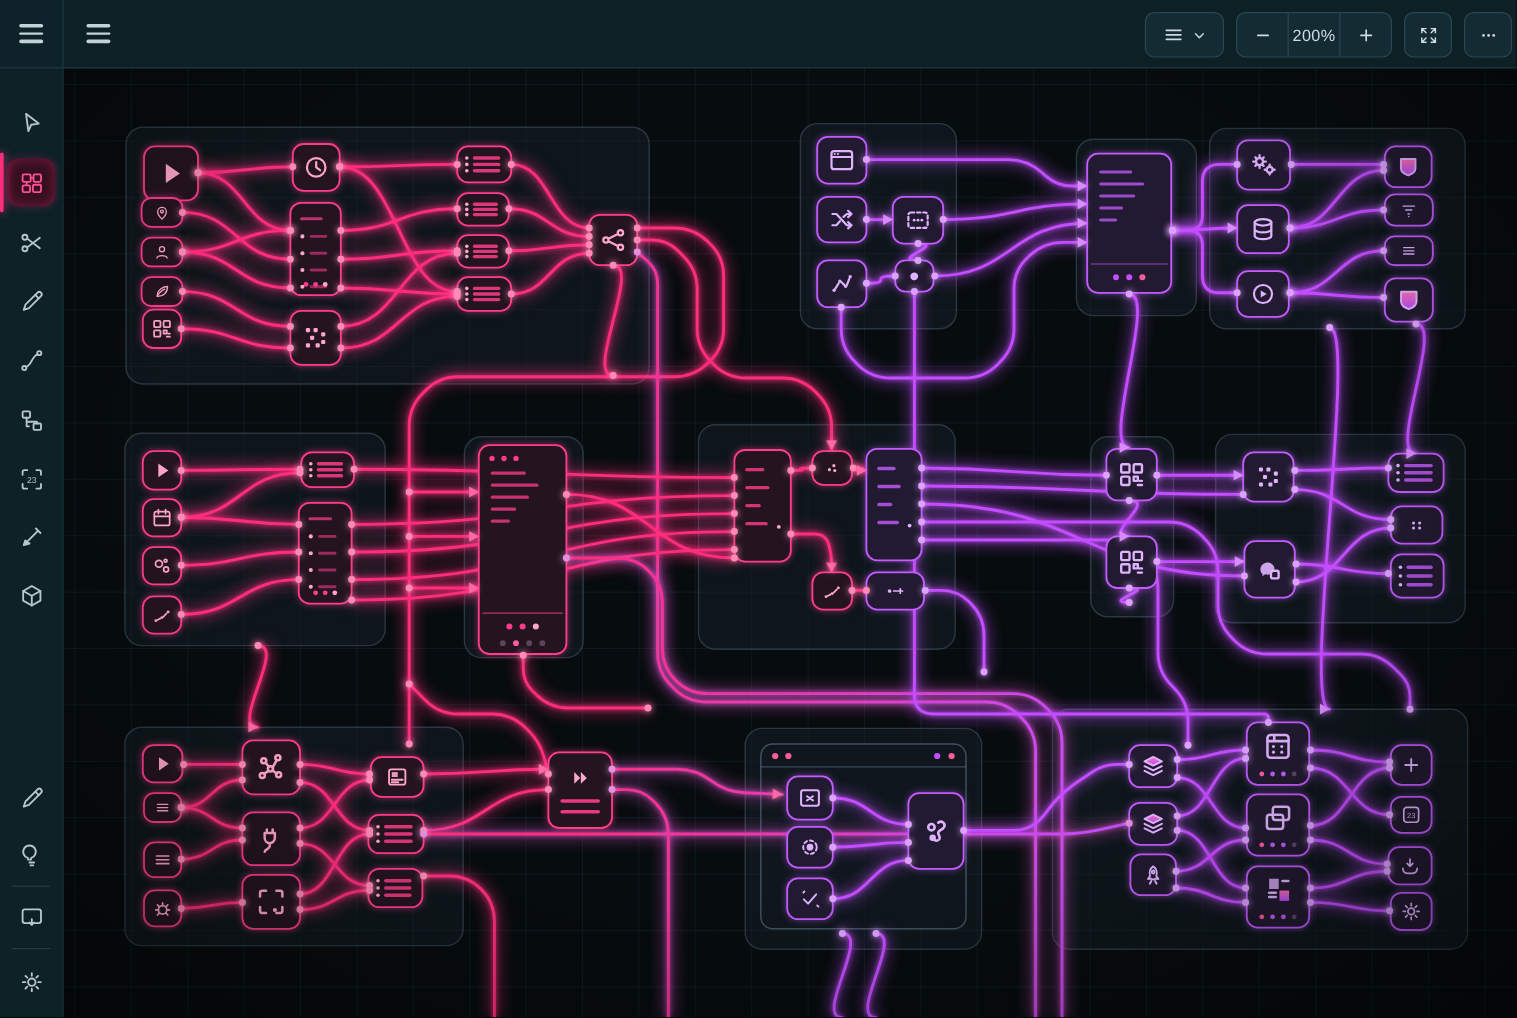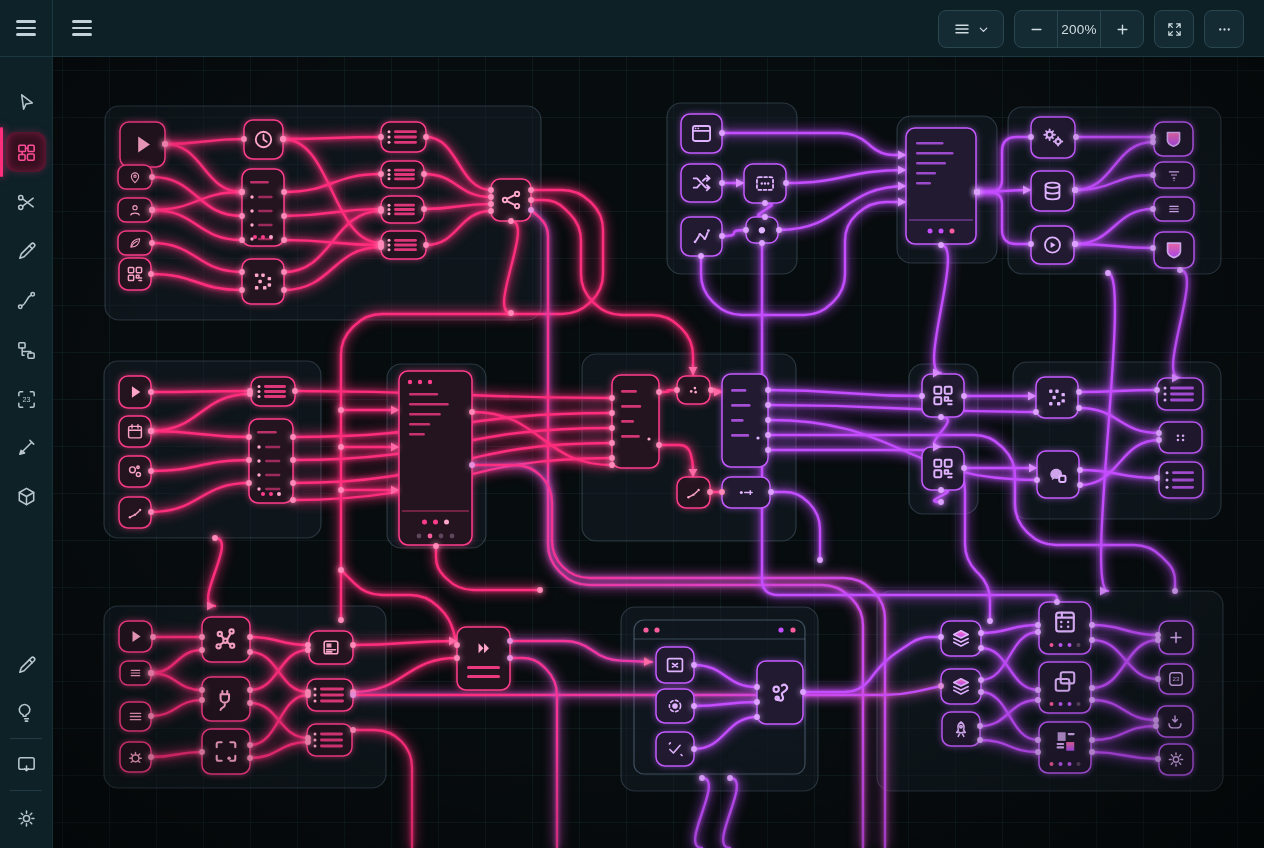--- a/index.html
+++ b/index.html
@@ -16,21 +16,21 @@
   #graph{position:absolute;left:0;top:0;}
   
   #topbar{position:absolute;left:0;top:0;width:1264px;height:56px;background:#0c2026;
     border-bottom:1px solid #1d3741;z-index:5;}
   #corner{position:absolute;left:0;top:0;width:52px;height:56px;background:#0e2229;
     border-right:1px solid #1d3741;border-bottom:1px solid #1d3741;display:flex;
     align-items:center;justify-content:center;cursor:pointer;}
   .burger{display:flex;flex-direction:column;gap:4px;}
   .burger span{display:block;width:20px;height:2.4px;background:#c3d2d8;border-radius:2px;}
   #main-burger{position:absolute;left:72px;top:0;height:56px;display:flex;align-items:center;cursor:pointer;}
-  #controls{position:absolute;right:20px;top:10px;height:36px;display:flex;gap:10px;z-index:6;justify-content:center;}
+  #controls{position:absolute;right:4px;top:10px;height:36px;display:flex;gap:10px;z-index:6;justify-content:center;}
   .tbtn{height:36px;background:#152b33;border:1px solid #2a4650;border-radius:8px;
     color:#cfdde2;display:flex;align-items:center;justify-content:center;cursor:pointer;}
   .tbtn svg{display:block}
   #view-menu{width:64px;gap:6px;}
   #zoomgrp{display:flex;height:36px;border:1px solid #2a4650;border-radius:8px;background:#152b33;overflow:hidden;}
   #zoomgrp .seg{width:42px;display:flex;align-items:center;justify-content:center;color:#cfdde2;cursor:pointer;}
   #zoom-level{width:56px;border-left:1px solid #2a4650;border-right:1px solid #2a4650;
     font-size:13.5px;letter-spacing:.3px;cursor:default;}
   .sq{width:38px;}
   

